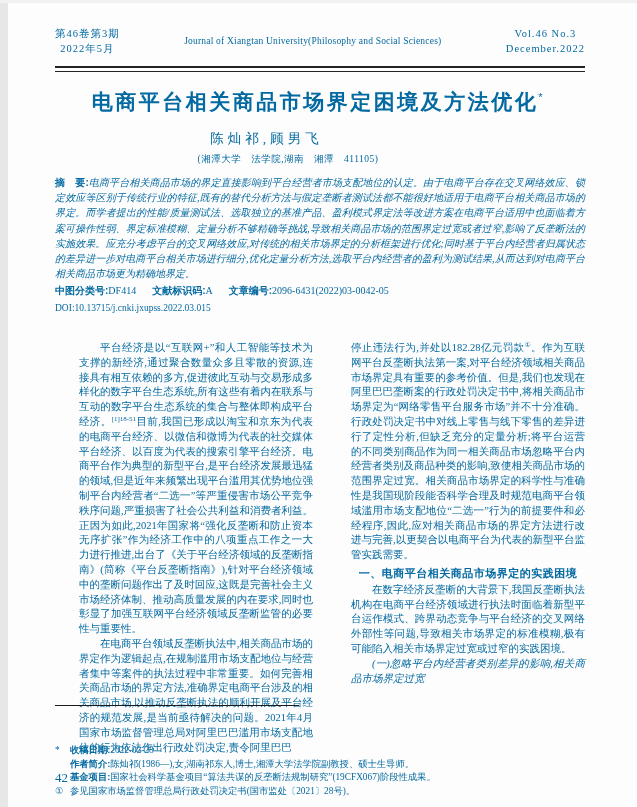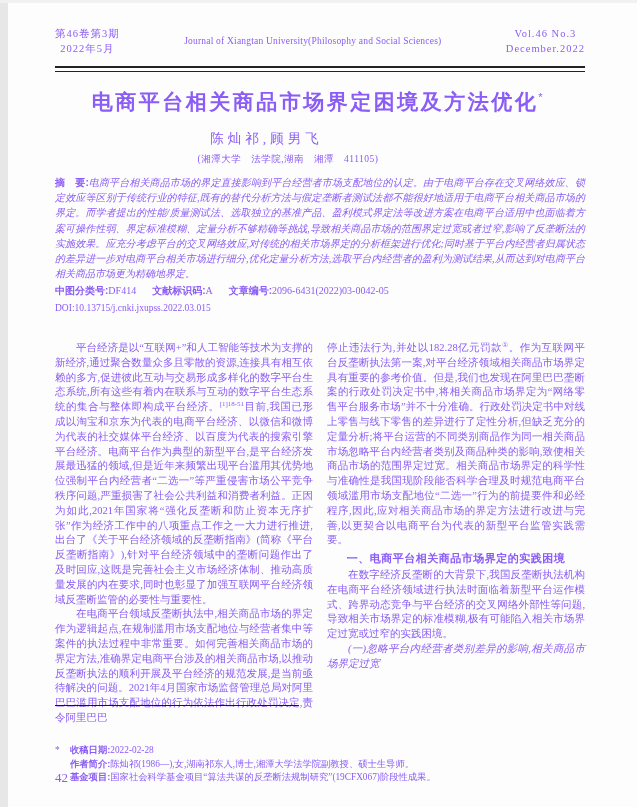--- a/index.html
+++ b/index.html
@@ -1,18 +1,18 @@
 <!DOCTYPE html>
 <html><head>
 <meta charset="utf-8">
 <style>
   html,body{margin:0;padding:0;background:#e9e9e9;}
   .page{
     position:relative;width:637px;height:807px;background:#fdfdfd;
-    font-family:"Liberation Serif","DejaVu Serif",serif;color:#8b5cf6;
+    font-family:"Liberation Serif","DejaVu Serif",serif;color:#0369a1;
     margin:0 auto;overflow:hidden;box-sizing:border-box;
   }
   .edge{position:absolute;left:0;top:0;width:8px;height:100%;background:#e7e7e7;}
   .edge-top{position:absolute;left:0;top:0;width:100%;height:3px;background:#f1f1f1;}
 
   
   .hdr{position:absolute;top:26px;left:55px;width:530px;display:flex;justify-content:space-between;align-items:center;}
   .hdr-block{font-size:10.5px;line-height:15px;text-align:center;letter-spacing:1px;}
   .hdr-center{text-align:center;}
   .jn-cn{font-size:13px;letter-spacing:2.5px;line-height:17px;}
@@ -33,21 +33,21 @@
   .meta{position:absolute;top:175px;left:55px;width:530px;}
   .meta p{margin:0;font-size:10px;line-height:15.2px;text-align:justify;}
   .lbl{font-family:"Liberation Sans","DejaVu Sans",sans-serif;font-weight:bold;font-style:normal;}
   .kai{font-style:italic;}
   .clc{margin-top:2px !important;}
   .clc .sp{margin-left:1.6em;}
   .doi{font-size:9.5px !important;margin-top:2px !important;}
 
   
   .cols{position:absolute;top:341px;left:55px;width:530px;display:flex;gap:14px;}
-  .col{width:258px;font-size:10.5px;line-height:14.8px;text-align:justify;}
+  .col{width:258px;font-size:10.5px;line-height:14.8px;text-align:justify;margin-left:24px;}
   .col p{margin:0;}
   .col p.indent{text-indent:2em;}
   .col sup{font-size:7px;line-height:0;}
   .sec{margin:3px 0 2px 0;text-align:center;font-family:"Liberation Sans","DejaVu Sans",sans-serif;
     font-size:11px;font-weight:bold;letter-spacing:0.5px;text-indent:0;}
   .sub{font-style:italic;}
 
   
   .fn-rule{position:absolute;top:705px;left:55px;width:244px;border-top:1.3px solid #1b1b1b;}
   .fns{position:absolute;top:711px;left:55px;width:534px;margin-top:33px;}
@@ -100,16 +100,17 @@
       <p class="indent">在数字经济反垄断的大背景下,我国反垄断执法机构在电商平台经济领域进行执法时面临着新型平台运作模式、跨界动态竞争与平台经济的交叉网络外部性等问题,导致相关市场界定的标准模糊,极有可能陷入相关市场界定过宽或过窄的实践困境。</p>
       <p class="indent sub">(一)忽略平台内经营者类别差异的影响,相关商品市场界定过宽</p>
     </div>
   </section>
 
   <div class="fn-rule"></div>
   <section class="fns">
     <p class="fn"><span class="fn-marker">*</span><b>收稿日期:</b><span>2022-02-28</span></p>
     <p class="fn ind"><b>作者简介:</b><span>陈灿祁(1986—),女,湖南祁东人,博士,湘潭大学法学院副教授、硕士生导师。</span></p>
     <p class="fn ind"><b>基金项目:</b><span>国家社会科学基金项目“算法共谋的反垄断法规制研究”(19CFX067)阶段性成果。</span></p>
+    <p class="fn"><span class="fn-marker">①</span><span>参见国家市场监督管理总局行政处罚决定书(国市监处〔2021〕28号)。</span></p>
   </section>
 
   <div class="pageno">42</div>
 </div>
 
 </body></html>

